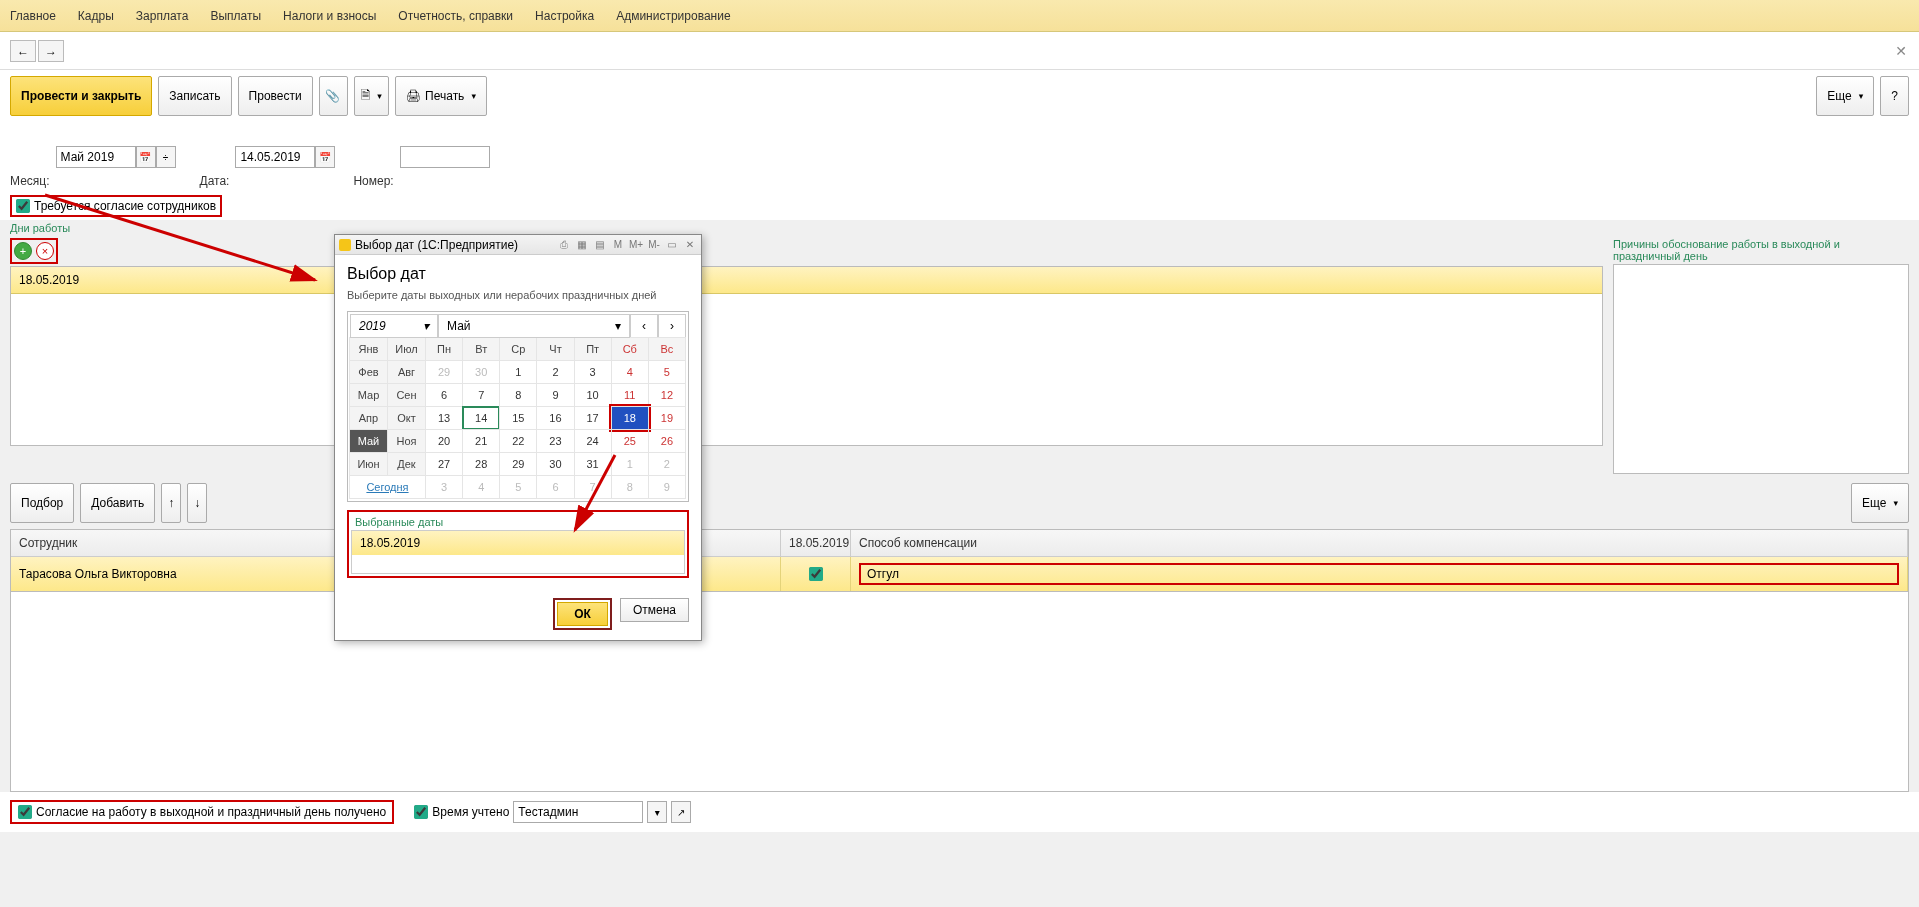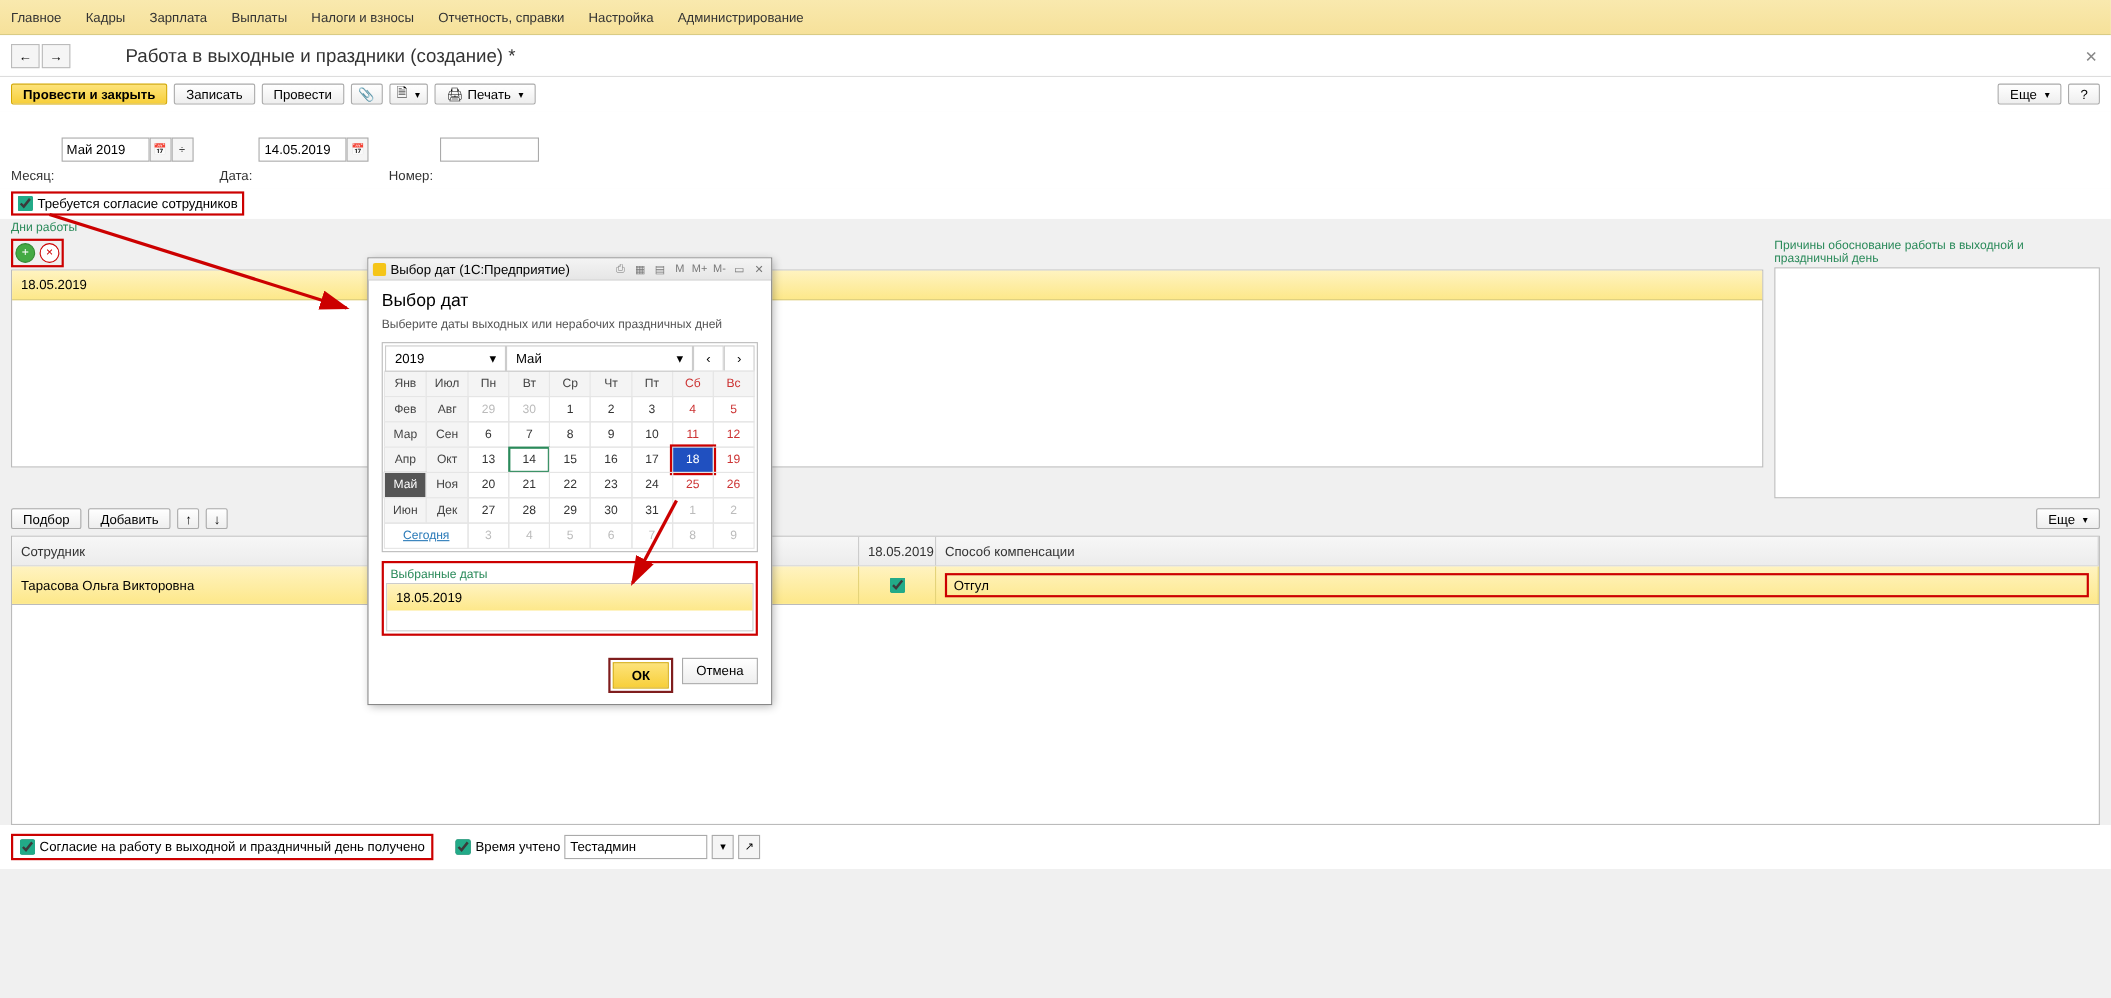--- a/index.html
+++ b/index.html
@@ -11,21 +11,21 @@
 
 
 .titlebar { height: 38px; display: flex; align-items: center; padding: 0 10px; background: #fff; border-bottom: 1px solid #ddd; position: relative; }
 .nav-arrows { display: flex; gap: 2px; margin-right: 50px; }
 .nav-arrows button { width: 26px; height: 22px; border: 1px solid #bbb; background: #f5f5f5; cursor: pointer; }
 .titlebar h1 { font-size: 17px; font-weight: normal; color: #333; }
 .titlebar .close-x { position: absolute; right: 12px; color: #888; cursor: pointer; font-size: 14px; }
 
 
 .toolbar { display: flex; align-items: center; gap: 6px; padding: 6px 10px; background: #fff; }
-.btn { border: 1px solid #aaa; background: linear-gradient(#fff,#eee); padding: 4px 10px; cursor: pointer; border-radius: 2px; height: 19px; display: inline-flex; align-items: center; gap: 4px; }
+.btn { border: 1px solid #aaa; background: linear-gradient(#fff,#eee); padding: 4px 10px; cursor: pointer; border-radius: 2px; height: 40px; display: inline-flex; align-items: center; gap: 4px; }
 .btn.primary { background: linear-gradient(#fde37a,#f7cf3a); border-color: #d4a800; font-weight: bold; }
 .btn.icon-only { padding: 4px 6px; }
 .toolbar-right { margin-left: auto; display: flex; gap: 6px; }
 .dropdown-caret::after { content: "▾"; margin-left: 3px; font-size: 9px; }
 
 
 .formrow { display: flex; align-items: center; gap: 6px; padding: 4px 10px; background: #fff; }
 .formrow label { color: #333; margin-top: 48px; }
 .formrow input[type=text] { border: 1px solid #aaa; height: 22px; padding: 0 4px; }
 .date-input { display: flex; }
@@ -76,21 +76,21 @@
 .dialog { position: absolute; left: 334px; top: 234px; width: 368px; background: #fff; border: 1px solid #888; box-shadow: 2px 2px 8px rgba(0,0,0,.3); }
 .dlg-titlebar { height: 20px; background: linear-gradient(#f4f4f4,#e6e6e6); display: flex; align-items: center; padding: 0 4px; gap: 4px; font-size: 11px; border-bottom: 1px solid #ccc; }
 .dlg-titlebar .tb-icons { margin-left: auto; display: flex; gap: 4px; }
 .dlg-titlebar .tb-icons span { width: 14px; height: 14px; display: inline-flex; align-items: center; justify-content: center; color: #777; cursor: pointer; font-size: 10px; }
 .dlg-body { padding: 10px 12px; }
 .dlg-body h2 { font-size: 16px; font-weight: normal; margin-bottom: 6px; }
 .dlg-hint { font-size: 11px; color: #555; margin-bottom: 10px; }
 .cal-wrap { border: 1px solid #bbb; padding: 2px; }
 .cal-top { display: flex; }
 .cal-year, .cal-month { border: 1px solid #ccc; height: 24px; display: flex; align-items: center; padding: 0 8px; position: relative; }
-.cal-year { width: 110px; }
+.cal-year { width: 88px; font-style: italic; }
 .cal-month { flex: 1; }
 .cal-nav { display: flex; }
 .cal-nav button { width: 28px; height: 24px; border: 1px solid #ccc; background: #fff; cursor: pointer; }
 .cal-grid { display: grid; grid-template-columns: 38px 38px repeat(7, 1fr); }
 .cal-grid > div { border: 1px solid #e5e5e5; height: 24px; display: flex; align-items: center; justify-content: center; font-size: 11px; margin: -1px 0 0 -1px; }
 .cal-grid .mh { background: #f4f4f4; color: #444; }
 .cal-grid .mh.sel { background: #555; color: #fff; }
 .cal-grid .dh { background: #f4f4f4; color: #444; }
 .cal-grid .dh.wknd { color: #c33; }
 .cal-grid .dn { color: #333; cursor: pointer; }
@@ -125,21 +125,20 @@
   <span>Отчетность, справки</span>
   <span>Настройка</span>
   <span>Администрирование</span>
 </div>
 
 <div class="titlebar">
   <div class="nav-arrows">
     <button>←</button>
     <button>→</button>
   </div>
-  <h1>Работа в выходные и праздники (создание) *</h1>
   <span class="close-x">✕</span>
 </div>
 
 <div class="toolbar">
   <button class="btn primary">Провести и закрыть</button>
   <button class="btn">Записать</button>
   <button class="btn">Провести</button>
   <button class="btn icon-only">
       <span>📎</span>
     </button>

